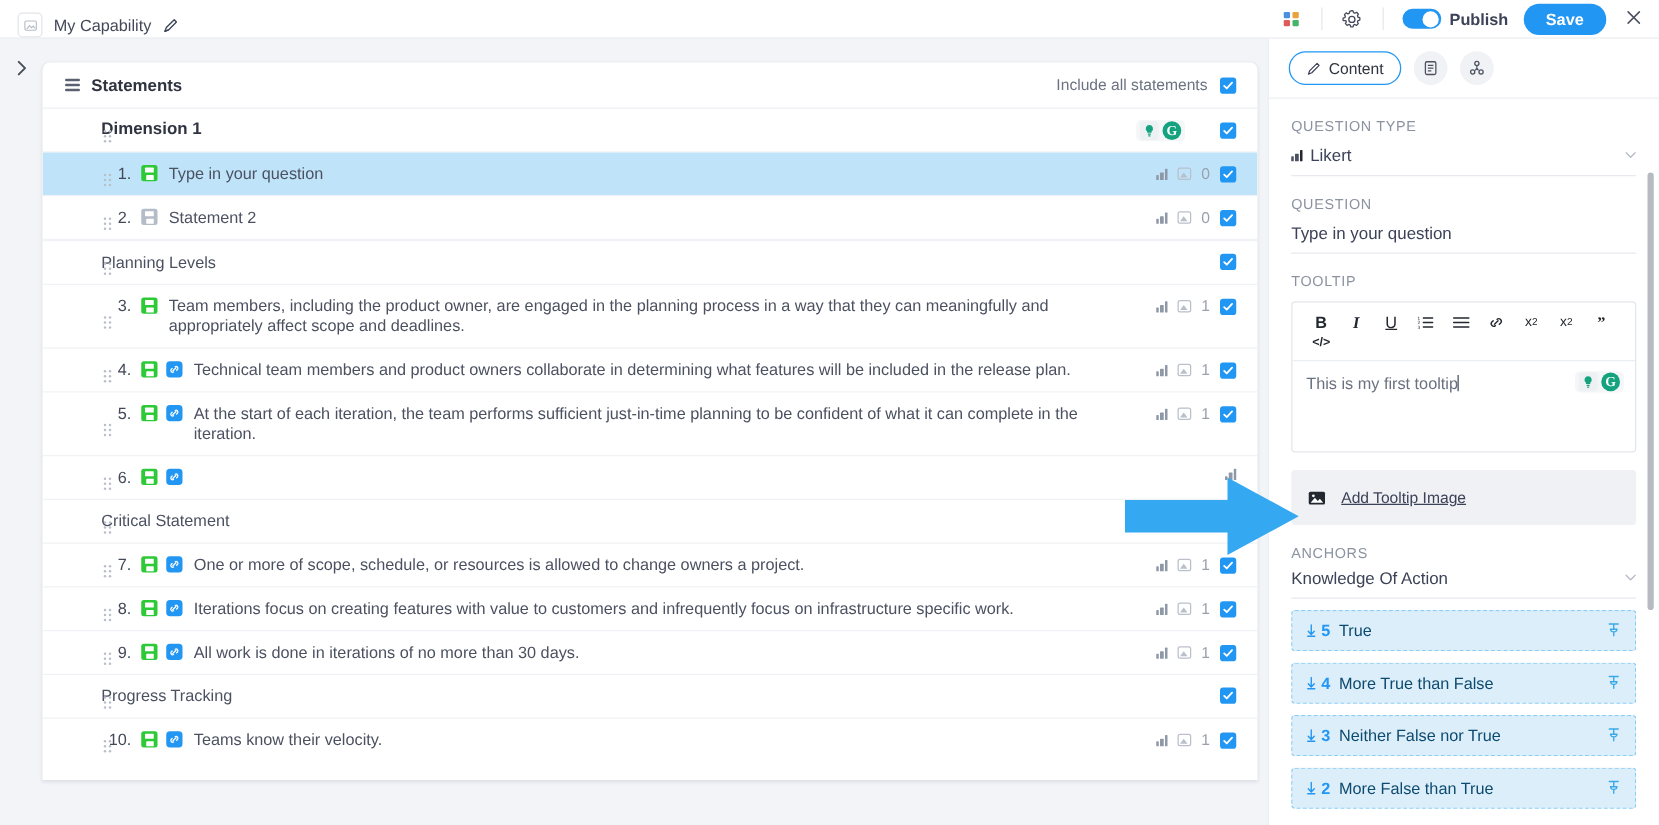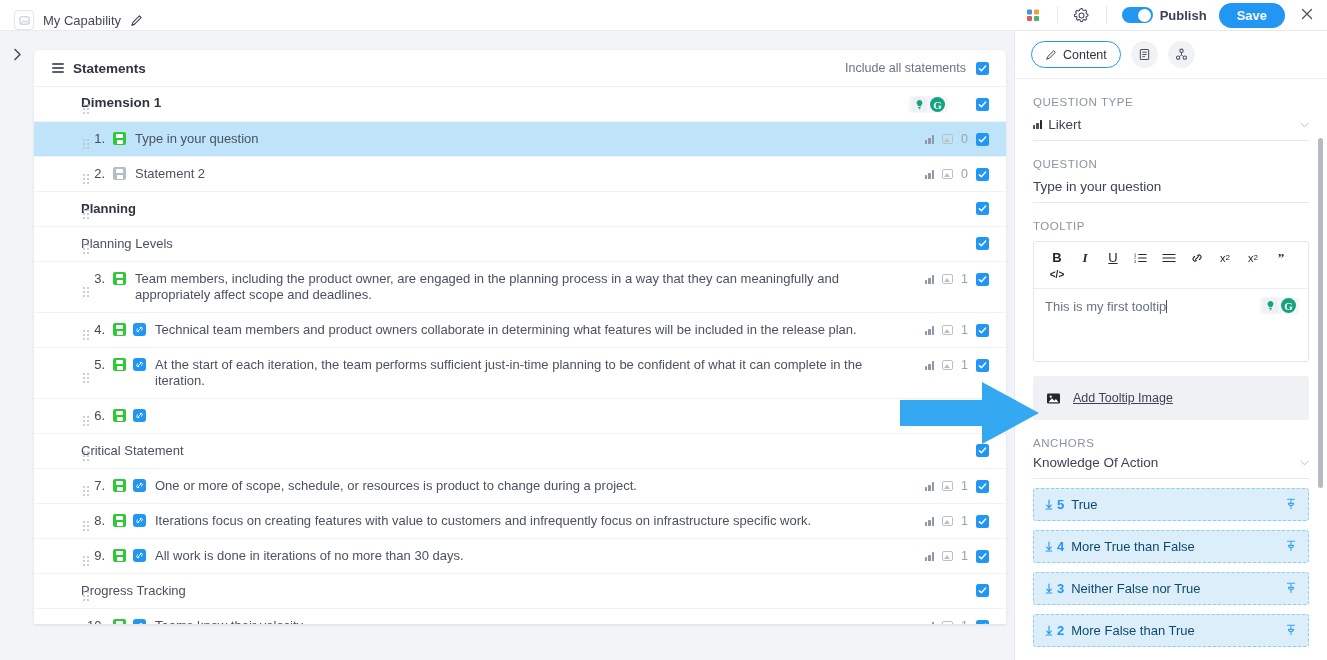--- a/index.html
+++ b/index.html
@@ -366,46 +366,20 @@
             <span class="cnt">0</span>
             <span class="cb">
               <svg width="9" height="9" viewBox="0 0 10 10">
                 <path d="M1.5 5.2 L3.8 7.5 L8.5 2.3" stroke="#fff" stroke-width="1.6" fill="none" stroke-linecap="round" stroke-linejoin="round"></path>
               </svg>
             </span>
           </span>
         </div>
       </div>
       <div class="row-sep"></div>
-      <div class="row">
-        <span class="rgrip"><span class="grip">
-            <i>
-              <b></b>
-              <b></b>
-            </i>
-            <i>
-              <b></b>
-              <b></b>
-            </i>
-            <i>
-              <b></b>
-              <b></b>
-            </i>
-          </span></span>
-        <div class="row-inner">
-          <span class="grp-txt bold">Planning</span>
-          <span class="row-meta">
-            <span class="cb">
-              <svg width="9" height="9" viewBox="0 0 10 10">
-                <path d="M1.5 5.2 L3.8 7.5 L8.5 2.3" stroke="#fff" stroke-width="1.6" fill="none" stroke-linecap="round" stroke-linejoin="round"></path>
-              </svg>
-            </span>
-          </span>
-        </div>
-      </div>
       <div class="row-sep"></div>
       <div class="row">
         <span class="rgrip"><span class="grip">
             <i>
               <b></b>
               <b></b>
             </i>
             <i>
               <b></b>
               <b></b>
@@ -639,21 +613,21 @@
           <span class="badges">
             <span class="save-ic"></span>
             <span class="link-ic">
               <svg width="9" height="9" viewBox="0 0 10 10">
                 <path d="M3.6 6.4 L6.4 3.6" stroke="#fff" stroke-width="1.1" stroke-linecap="round"></path>
                 <path d="M5.7 2.7a1.6 1.6 0 0 1 2.2 2.2l-.9.9" fill="none" stroke="#fff" stroke-width="1.1" stroke-linecap="round"></path>
                 <path d="M4.3 7.3a1.6 1.6 0 0 1-2.2-2.2l.9-.9" fill="none" stroke="#fff" stroke-width="1.1" stroke-linecap="round"></path>
               </svg>
             </span>
           </span>
-          <span class="stmt-txt">One or more of scope, schedule, or resources is product to change during a project.</span>
+          <span class="stmt-txt">One or more of scope, schedule, or resources is allowed to change owners a project.</span>
           <span class="row-meta">
             <span class="bar-ic">
               <b style="height:3.5px"></b>
               <b style="height:6px"></b>
               <b style="height:9px"></b>
             </span>
             <span class="pic-ic"></span>
             <span class="cnt">1</span>
             <span class="cb">
               <svg width="9" height="9" viewBox="0 0 10 10">

